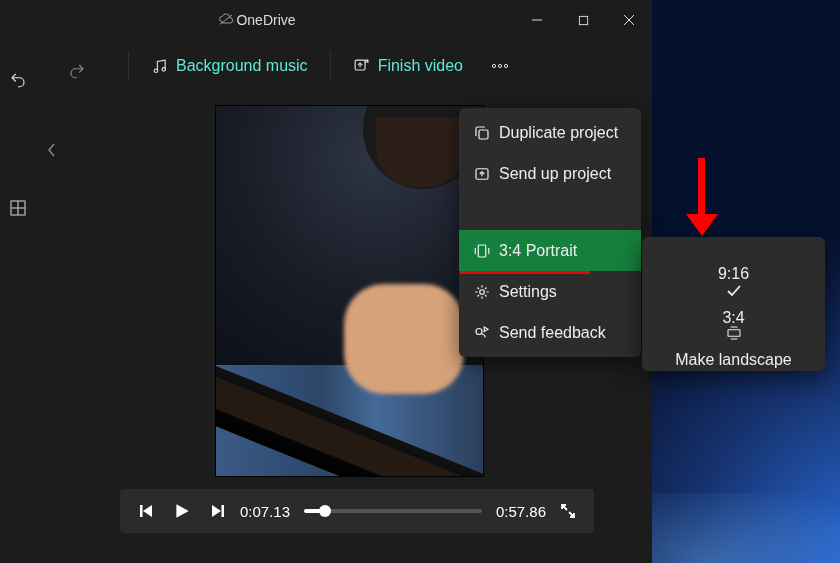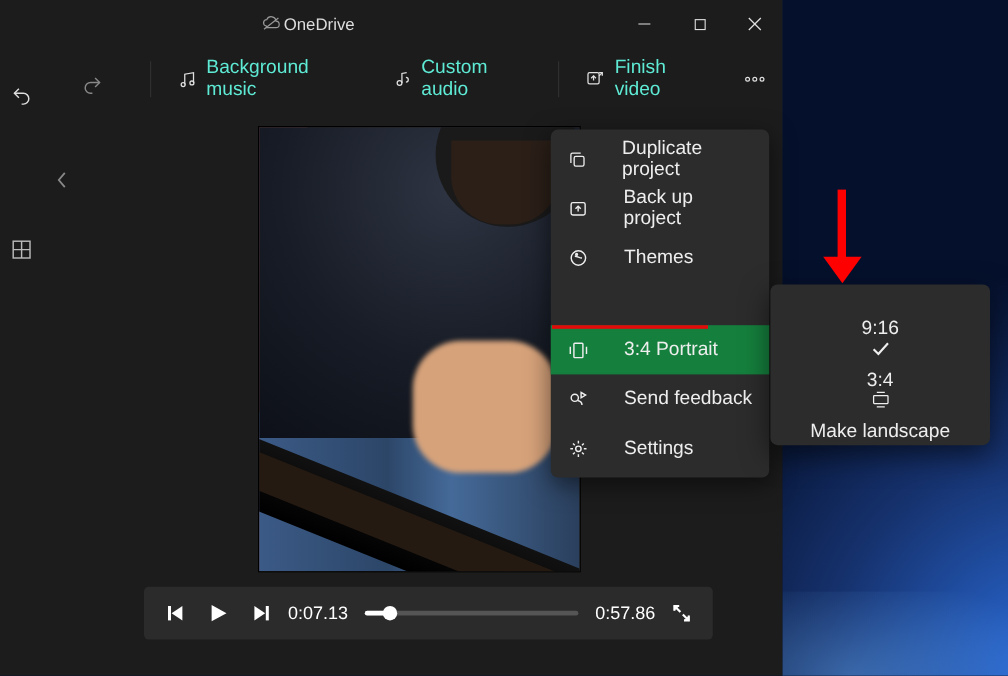--- a/index.html
+++ b/index.html
@@ -44,21 +44,21 @@
   .leftstrip .lbtn { width:36px; height:40px; display:flex; align-items:center; justify-content:center; }
   
   .back-chevron { position:absolute; left:38px; top:136px; width:28px; height:28px; display:flex; align-items:center; justify-content:center; color:#888; }
   .grid-mini { position:absolute; left:4px; top:194px; width:28px; height:28px; display:flex; align-items:center; justify-content:center; }
   
   .menu {
     position: absolute; left: 459px; top: 108px; width: 182px;
     background: #2c2c2c; border-radius: 6px; padding: 4px 0;
     box-shadow: 0 6px 20px rgba(0,0,0,.5);
   }
-  .menu-item { display:flex; align-items:center; gap:29px; height:41px; padding:0 14px; font-size:16px; color:#eee; }
+  .menu-item { display:flex; align-items:center; gap:8px; height:41px; padding:0 14px; font-size:16px; color:#eee; }
   .menu-item.highlight { background:#15803d;margin-top:36px; }
   .menu-item svg { width:18px; height:18px; stroke:#eee; fill:none; }
   .underline { position:absolute; left:460px; top:271px; width:130px; height:3px; background:#e20a0a; }
   
   .submenu {
     position:absolute; left:642px; top:237px; width:183px;
     background:#2c2c2c; border-radius:6px; padding:4px 0;
     box-shadow: 0 8px 24px rgba(0,0,0,.55);
   }
   .submenu-item { display:flex; align-items:center; gap:10px; height:42px; padding:0 14px; font-size:16px; color:#eee;flex-direction:column; }
@@ -126,28 +126,20 @@
   <div class="toolbar">
     <div class="spacer-left"></div>
     <div class="divider" style="margin-left:60px;"></div>
     <div class="tool-btn">
       <svg width="17" height="17" viewBox="0 0 24 24" stroke-width="1.6">
           <path d="M9 18V5l11-2v13"></path>
           <circle cx="7" cy="18" r="2.5"></circle>
           <circle cx="18" cy="16" r="2.5"></circle>
         </svg>
       <span>Background music</span>
-    </div>
-    <div class="tool-btn">
-      <svg width="17" height="17" viewBox="0 0 24 24" stroke-width="1.6">
-          <circle cx="9" cy="16" r="3"></circle>
-          <path d="M12 16V4l6-1"></path>
-          <path d="M17 9a3 3 0 0 1 0 6"></path>
-        </svg>
-      <span>Custom audio</span>
     </div>
     <div class="divider"></div>
     <div class="tool-btn">
       <svg width="17" height="17" viewBox="0 0 24 24" stroke-width="1.6">
           <rect x="3" y="3" width="14" height="14" rx="2"></rect>
           <path d="M10 7v6"></path>
           <path d="M7 10l3-3 3 3"></path>
           <path d="M17 7l4-4"></path>
           <path d="M17 3h4v4"></path>
         </svg>
@@ -228,52 +220,44 @@
           <path d="M4 16V6a2 2 0 0 1 2-2h10"></path>
         </svg>
       <span>Duplicate project</span>
     </div>
     <div class="menu-item">
       <svg viewBox="0 0 24 24" stroke-width="1.6">
           <rect x="4" y="5" width="16" height="14" rx="2"></rect>
           <path d="M12 15V9"></path>
           <path d="M9 12l3-3 3 3"></path>
         </svg>
-      <span>Back up project</span>
-    </div>
-    <div class="menu-item">
-      <svg viewBox="0 0 24 24" stroke-width="1.6">
-          <circle cx="12" cy="12" r="8"></circle>
-          <path d="M8 10c3 0 5 2 8 2"></path>
-          <circle cx="10" cy="8" r="1"></circle>
-        </svg>
-      <span>Themes</span>
+      <span>Send up project</span>
     </div>
     <div class="menu-item highlight">
       <svg viewBox="0 0 24 24" stroke-width="1.6">
           <rect x="7" y="4" width="10" height="16" rx="1"></rect>
           <line x1="3" y1="8" x2="3" y2="16"></line>
           <line x1="21" y1="8" x2="21" y2="16"></line>
         </svg>
       <span>3:4 Portrait</span>
     </div>
     <div class="menu-item">
       <svg viewBox="0 0 24 24" stroke-width="1.6">
+          <circle cx="12" cy="12" r="3"></circle>
+          <path d="M12 3v3M12 18v3M3 12h3M18 12h3M6 6l2 2M16 16l2 2M18 6l-2 2M8 16l-2 2"></path>
+        </svg>
+      <span>Settings</span>
+    </div>
+    <div class="menu-item">
+      <svg viewBox="0 0 24 24" stroke-width="1.6">
           <circle cx="8" cy="10" r="4"></circle>
           <path d="M11 13c3 .5 5 2 5 5"></path>
           <path d="M15 4l5 3-5 3z"></path>
         </svg>
       <span>Send feedback</span>
-    </div>
-    <div class="menu-item">
-      <svg viewBox="0 0 24 24" stroke-width="1.6">
-          <circle cx="12" cy="12" r="3"></circle>
-          <path d="M12 3v3M12 18v3M3 12h3M18 12h3M6 6l2 2M16 16l2 2M18 6l-2 2M8 16l-2 2"></path>
-        </svg>
-      <span>Settings</span>
     </div>
   </div>
   <div class="underline"></div>
 
 </div>
 
 <div class="submenu">
   <div class="submenu-item">
     <span class="lead"></span>
     <span>9:16</span>

